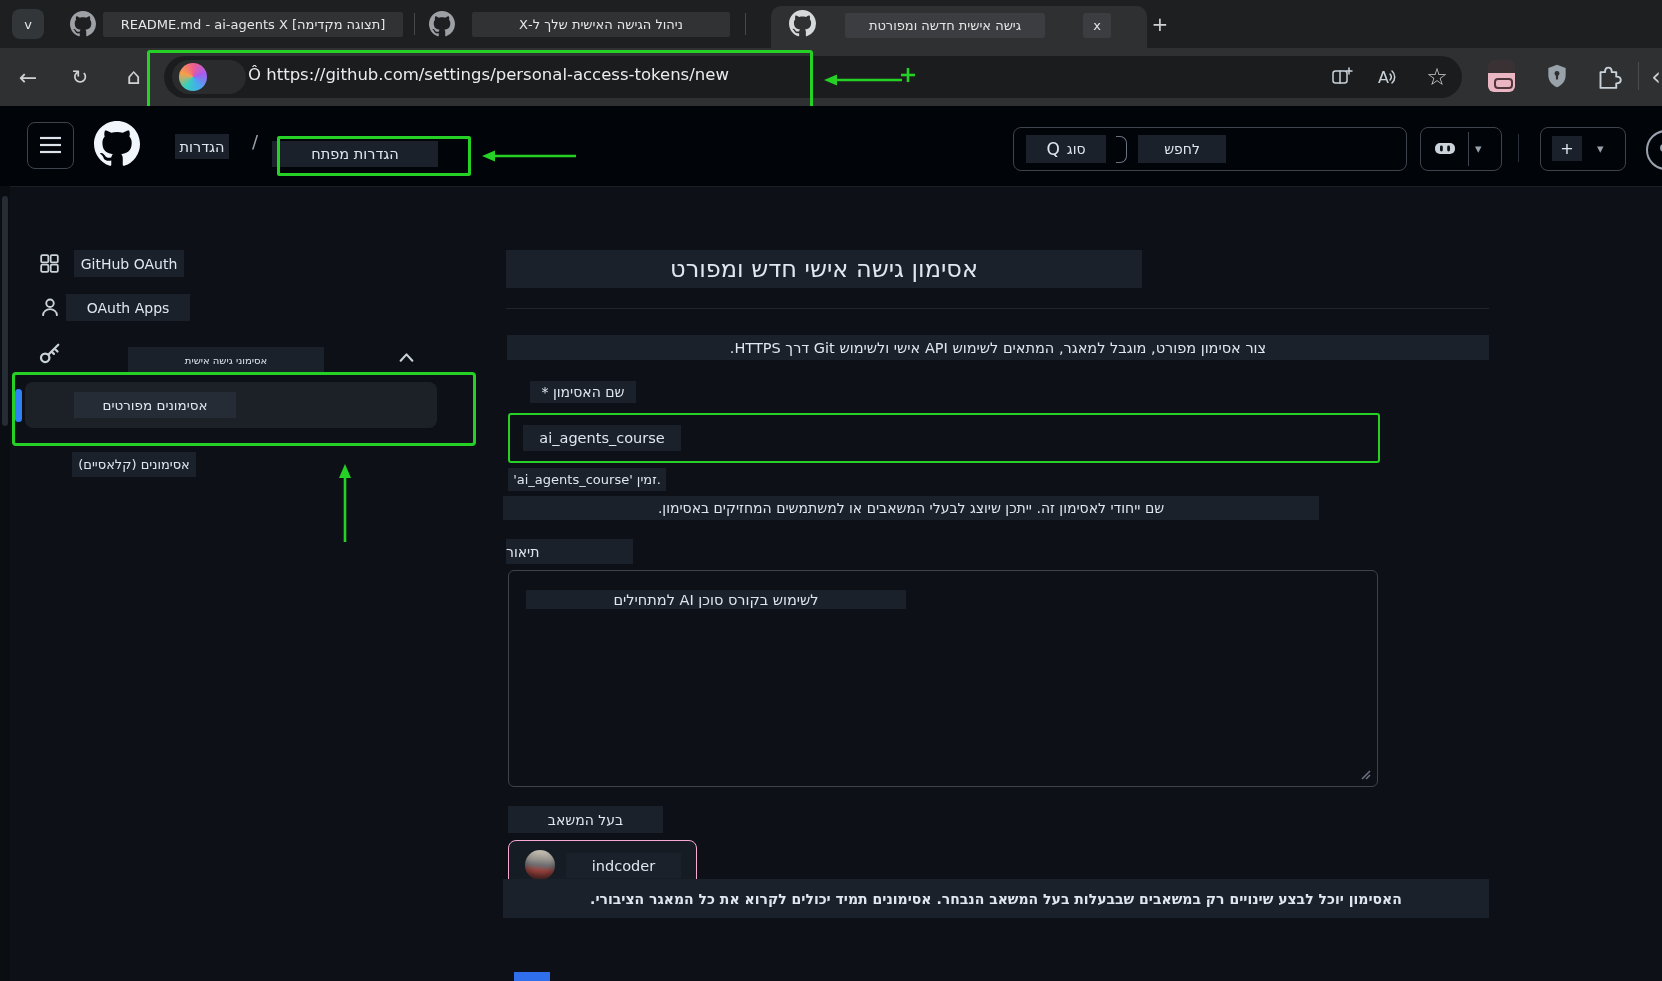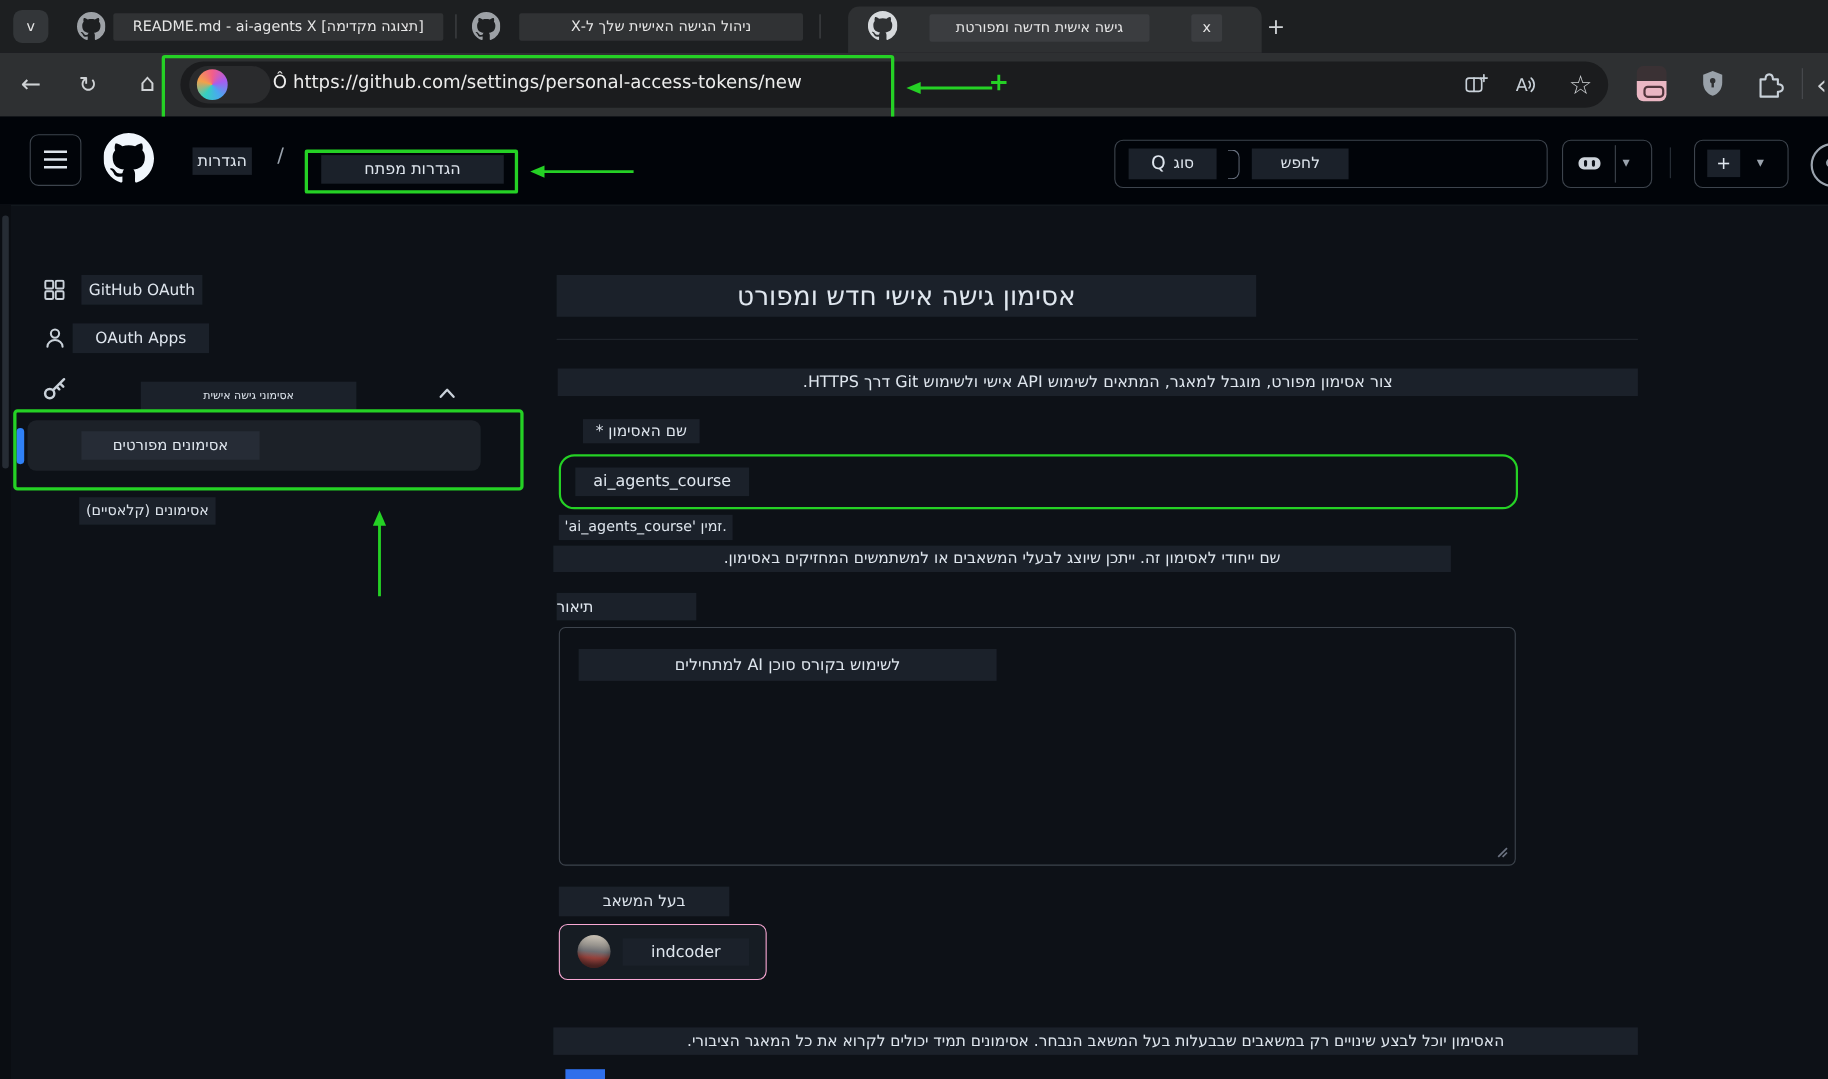--- a/index.html
+++ b/index.html
@@ -127,21 +127,21 @@
       <line x1="0" y1="9" x2="21" y2="9" stroke="#dde4ec" stroke-width="2.2"></line>
       <line x1="0" y1="16" x2="21" y2="16" stroke="#dde4ec" stroke-width="2.2"></line>
     </svg>
   </div>
   <svg class="abs" style="left:94px;top:121px" width="46" height="46" viewBox="0 0 16 16" fill="#f0f6fc">
       <use href="#octo"></use>
     </svg>
 
   <div class="abs chip" style="left:175px;top:134px;width:54px;height:25px;font-size:14.5px;" dir="rtl">הגדרות</div>
   <div class="abs muted" style="left:252px;top:131px;font-size:18px;">/</div>
-  <div class="abs chip" style="left:292px;top:141px;width:166px;height:26px;font-size:14.5px;" dir="rtl">הגדרות מפתח</div>
+  <div class="abs chip" style="left:272px;top:141px;width:166px;height:26px;font-size:14.5px;" dir="rtl">הגדרות מפתח</div>
   <div class="abs green-box" style="left:277px;top:136px;width:188px;height:34px;border-radius:2px;"></div>
   <svg class="abs" style="left:480px;top:146px" width="100" height="20" viewBox="0 0 100 20">
     <line x1="13" y1="10" x2="96" y2="10" class="g-line"></line>
     <polygon points="2,10 15,4.5 15,15.5" class="g-fill"></polygon>
   </svg>
 
   <div class="abs btn-outline" style="left:1013px;top:127px;width:392px;height:42px;">
     <div class="abs chip" style="left:12px;top:7px;width:80px;height:28px;gap:7px;">
       <span style="font-size:17px;">Q</span>
       <span dir="rtl">סוג</span>
@@ -209,39 +209,39 @@
     <line x1="11" y1="15" x2="11" y2="80" class="g-line"></line>
     <polygon points="11,2 5,16 17,16" class="g-fill"></polygon>
   </svg>
 
   <div class="abs chip" style="left:506px;top:250px;width:636px;height:38px;font-size:24px;" dir="rtl">אסימון גישה אישי חדש ומפורט</div>
   <div class="abs" style="left:506px;top:308px;width:983px;height:1px;background:#21262d;"></div>
 
   <div class="abs chip" style="left:507px;top:335px;width:982px;height:25px;font-size:14.5px;" dir="rtl">צור אסימון מפורט, מוגבל למאגר, המתאים לשימוש API אישי ולשימוש Git דרך HTTPS.</div>
 
   <div class="abs chip" style="left:530px;top:381px;width:106px;height:22px;" dir="rtl">שם האסימון *</div>
-  <div class="abs" style="left:508px;top:413px;width:868px;height:46px;border:2px solid var(--green);border-radius:14px;background:#0d1117;">
+  <div class="abs" style="left:508px;top:413px;width:868px;height:46px;border:2px solid var(--green);border-radius:3px;background:#0d1117;">
     <div class="abs chip" style="left:13px;top:10px;width:158px;height:26px;font-size:14.5px;" dir="ltr">ai_agents_course</div>
   </div>
   <div class="abs chip" style="left:508px;top:468px;width:158px;height:23px;font-size:13px;" dir="ltr">'ai_agents_course' זמין.</div>
   <div class="abs chip" style="left:503px;top:496px;width:816px;height:24px;" dir="rtl">שם ייחודי לאסימון זה. ייתכן שיוצג לבעלי המשאבים או למשתמשים המחזיקים באסימון.</div>
 
   <div class="abs chip" style="left:506px;top:539px;width:127px;height:25px;justify-content:flex-end;padding-right:22px;box-sizing:border-box;" dir="rtl">תיאור</div>
   <div class="abs" style="left:508px;top:570px;width:868px;height:215px;border:1px solid #3d444d;border-radius:6px;background:#0d1117;">
-    <div class="abs chip" style="left:17px;top:19px;width:380px;height:29px;font-size:14.5px;" dir="rtl">לשימוש בקורס סוכן AI למתחילים</div>
+    <div class="abs chip" style="left:17px;top:19px;width:380px;height:19px;font-size:14.5px;" dir="rtl">לשימוש בקורס סוכן AI למתחילים</div>
     <svg style="position:absolute;right:5px;bottom:5px" width="12" height="12" viewBox="0 0 12 12">
       <path d="M2 10 L10 2 M6 10 L10 6" stroke="#6b7280" stroke-width="1.6"></path>
     </svg>
   </div>
 
   <div class="abs chip" style="left:508px;top:806px;width:155px;height:27px;" dir="rtl">בעל המשאב</div>
   <div class="abs" style="left:508px;top:840px;width:187px;height:49px;border:1px solid #f9a8d4;border-radius:8px;background:#161c23;">
     <div style="position:absolute;left:16px;top:9px;width:30px;height:30px;border-radius:50%;
          background:linear-gradient(185deg,#c5beb2 8%,#98948e 32%,#6f6e72 50%,#97423c 68%,#642f2e 90%);
          box-shadow:inset 0 -4px 6px rgba(0,0,0,.35);"></div>
     <div class="abs chip" style="left:57px;top:12px;width:115px;height:25px;font-size:14.5px;" dir="ltr">indcoder</div>
   </div>
-  <div class="abs chip" style="left:503px;top:934px;width:986px;height:25px;" dir="rtl">האסימון יוכל לבצע שינויים רק במשאבים שבבעלות בעל המשאב הנבחר. אסימונים תמיד יכולים לקרוא את כל המאגר הציבורי.</div>
+  <div class="abs chip" style="left:503px;top:879px;width:986px;height:39px;font-weight:bold;" dir="rtl">האסימון יוכל לבצע שינויים רק במשאבים שבבעלות בעל המשאב הנבחר. אסימונים תמיד יכולים לקרוא את כל המאגר הציבורי.</div>
 
   <div class="abs chip" style="left:506px;top:994px;width:98px;height:23px;" dir="rtl">פג תוקף</div>
   <div class="abs" style="left:514px;top:972px;width:36px;height:9px;background:var(--partial-blue);"></div>
 
 </div>
 
 </body></html>

